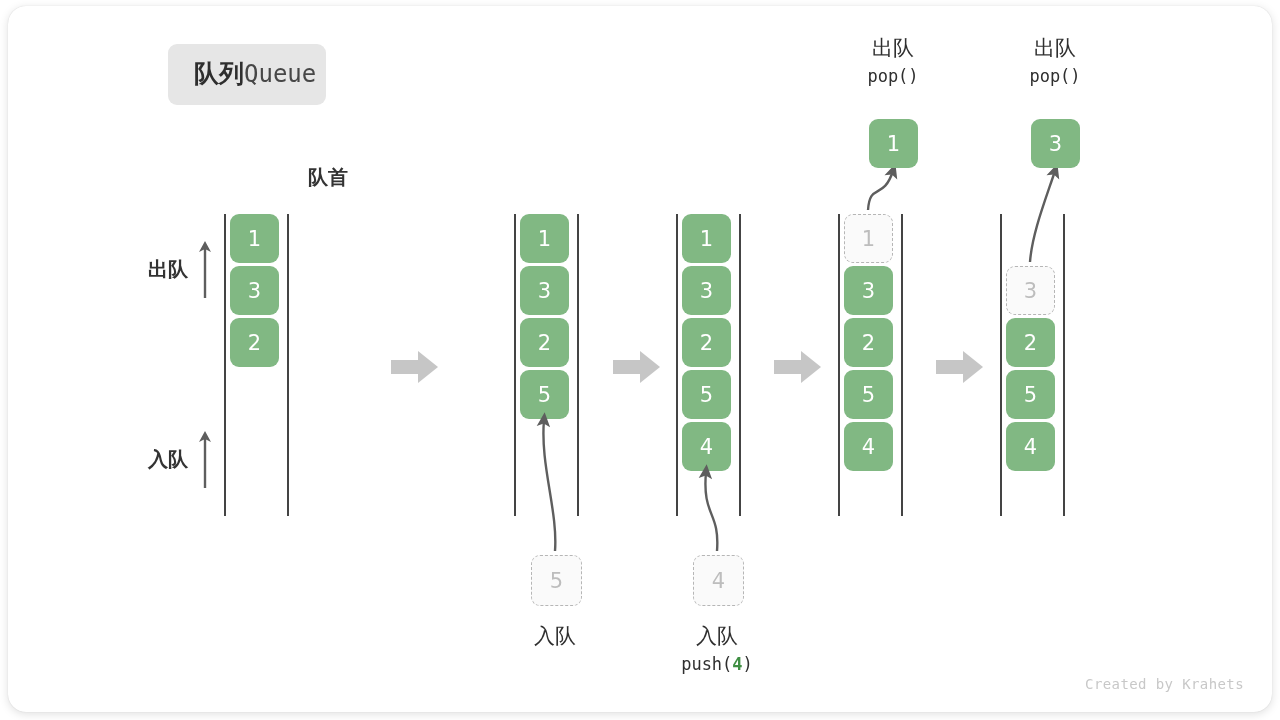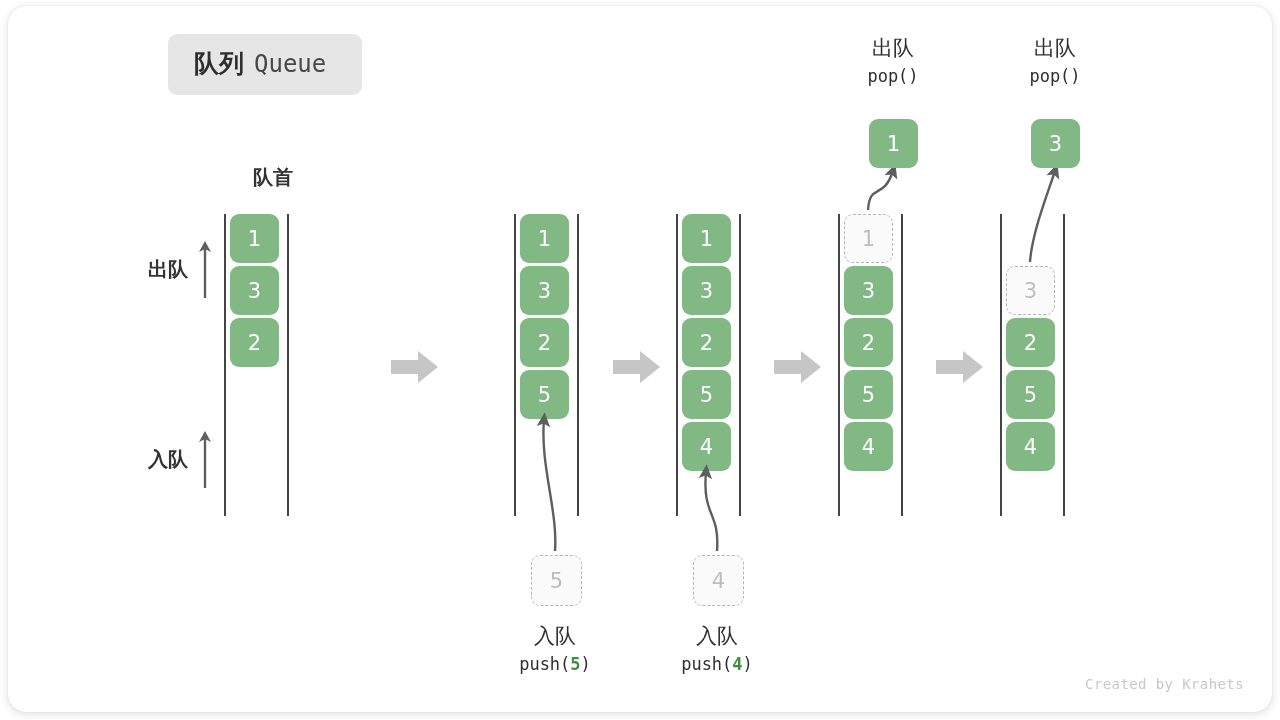--- a/index.html
+++ b/index.html
@@ -23,27 +23,27 @@
     background: #ffffff;
     border-radius: 18px;
     box-shadow: 0 2px 10px rgba(0,0,0,0.13), 0 0 1px rgba(0,0,0,0.18);
     overflow: hidden;
   }
 
   
   .title-badge {
     position: absolute;
     left: 160px;
-    top: 28px;
+    top: 38px;
     background: #e6e6e6;
     border-radius: 9px;
-    padding: 13px 36px 15px 26px;
+    padding: 13px 10px 15px 26px;
     display: flex;
     align-items: baseline;
-    gap: 10px;
+    gap: 0;
     white-space: nowrap;
   }
   .title-cn {
     font-size: 25px;
     font-weight: bold;
     color: #2e2e2e;
     font-family: "DejaVu Sans", sans-serif;
   }
   .title-en {
     font-size: 24px;
@@ -97,21 +97,21 @@
     background: #fafafa;
     color: #bdbdbd;
     border: 1.6px dashed #b6b6b6;
   }
 
   
   .col-label {
     position: absolute;
     left: 0;
     width: 150px;
-    text-align: center;
+    text-align: right;
     font-size: 20px;
     font-weight: bold;
     color: #333333;
     font-family: "DejaVu Sans", sans-serif;
   }
   .col-label.head { top: 158px; }
   .col-label.tail { top: 540px; }
 
   
   .side-op {
@@ -297,21 +297,20 @@
     <div class="side-op" style="left: 140px; top: 422px;">
       <span class="txt">入队</span>
       <svg width="16" height="62">
         <path d="M8,60 L8,10" stroke="#5e5e5e" stroke-width="2.4" fill="none"></path>
         <path d="M8,3 L14,14 L8,11 L2,14 Z" fill="#5e5e5e"></path>
       </svg>
     </div>
     <div class="push-ghost" style="left: 523px; top: 549px;">5</div>
     <div class="caption push-caption" style="left: 452px;">
       <div class="cn">入队</div>
-      <div class="code">push(<span class="num">5</span>)</div>
     </div>
     <div class="push-ghost" style="left: 685px; top: 549px;">4</div>
     <div class="caption push-caption" style="left: 614px;">
       <div class="cn">入队</div>
       <div class="code">push(<span class="num">4</span>)</div>
     </div>
     <div class="popped" style="left: 861px; top: 113px;">1</div>
     <div class="caption pop-caption" style="left: 790px;">
       <div class="cn">出队</div>
       <div class="code">pop()</div>

